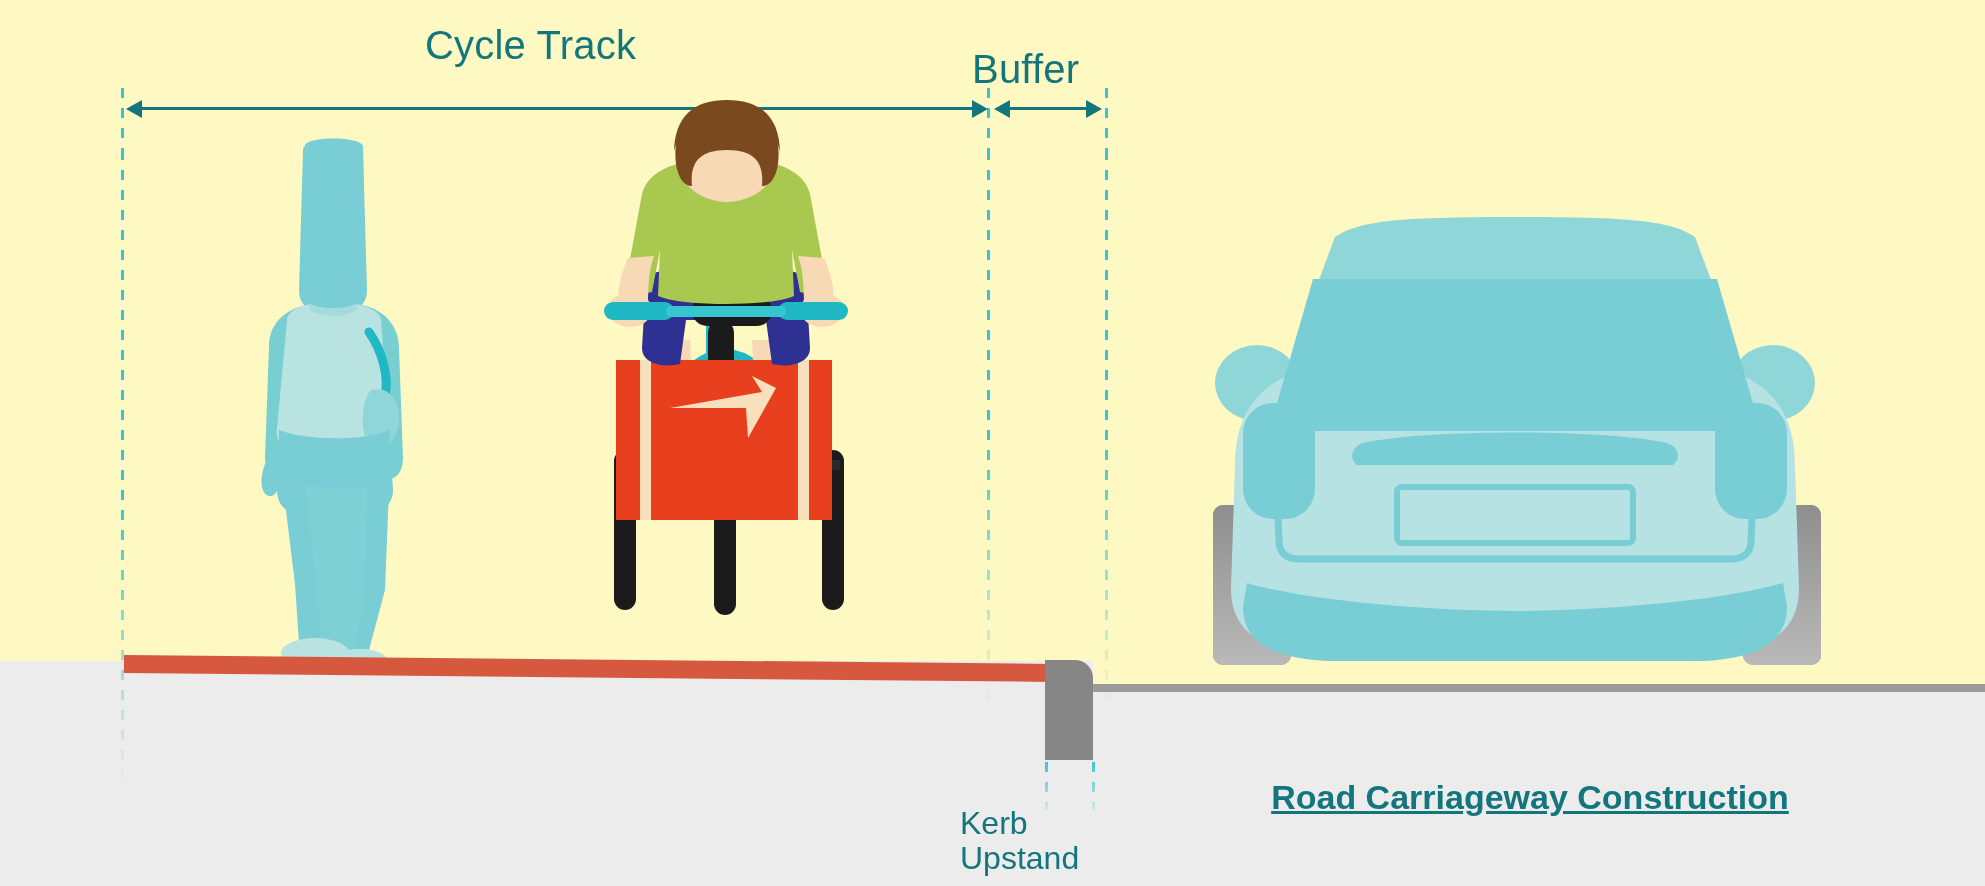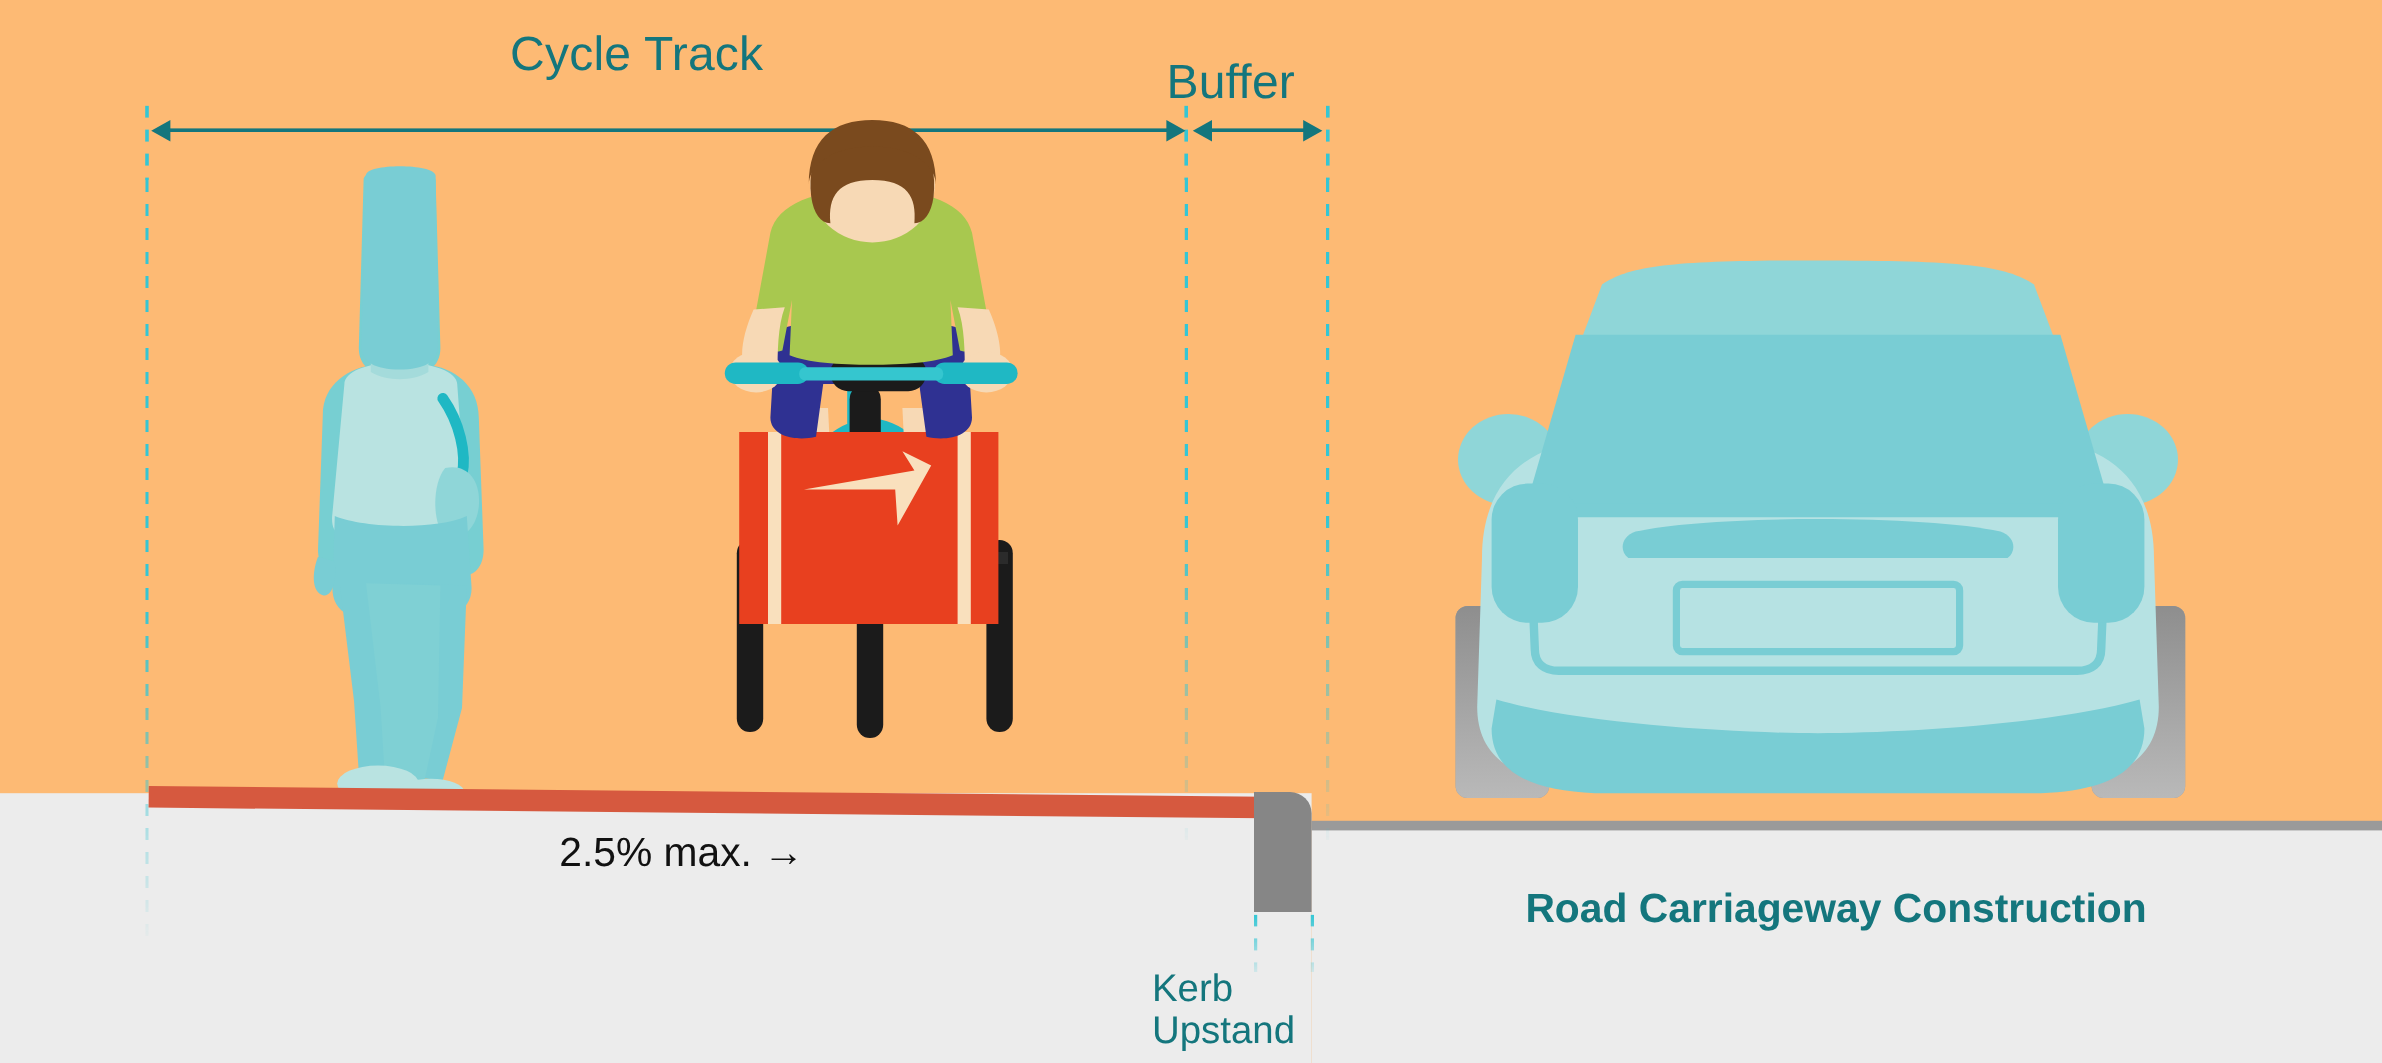--- a/index.html
+++ b/index.html
@@ -1,17 +1,17 @@
 <!DOCTYPE html>
 <html><head>
 <meta charset="utf-8">
 <style>
   html,body{margin:0;padding:0;background:#fff;}
   body{font-family:"Liberation Sans",sans-serif;}
-  #stage{position:relative;width:1985px;height:886px;background:#fdba74;overflow:hidden;}
+  #stage{position:relative;width:1985px;height:886px;background:#fef9c3;overflow:hidden;}
   .abs{position:absolute;}
 
   
   #footway-ground{left:0;top:661px;width:1093px;height:225px;background:#ececec;}
   #road-ground{left:1093px;top:690px;width:892px;height:196px;background:#ececec;}
   #road-surface-line{left:1093px;top:684px;width:892px;height:8px;background:#9a9a9a;}
   #cycle-surface{left:124px;top:655px;width:930px;height:18px;background:#d6593f;
                  transform-origin:0 0;transform:rotate(0.55deg);}
   #kerb-block{left:1045px;top:660px;width:48px;height:100px;background:#868686;
               border-top-right-radius:18px;}
@@ -202,34 +202,33 @@
 
       <rect x="202" y="272" width="236" height="56" rx="5" fill="none" stroke="#79cdd4" stroke-width="6"></rect>
 
       <rect x="48" y="188" width="72" height="116" rx="30" fill="#79cdd4"></rect>
       <rect x="520" y="188" width="72" height="116" rx="30" fill="#79cdd4"></rect>
     </svg>
   </div>
 
   <div class="abs" style="left:1390px;top:640px;width:120px;height:68px;background:#9a9a9a;border-radius:0 0 60px 60px;opacity:.0;"></div>
 
-  <div id="slope-note" style="left:466px;top:692px;">2.5% max. →</div>
 
   <div class="abs dashline" style="left:1045px;top:762px;height:48px;
               -webkit-mask-image:linear-gradient(to bottom,rgba(0,0,0,1),rgba(0,0,0,.15));
               mask-image:linear-gradient(to bottom,rgba(0,0,0,1),rgba(0,0,0,.15));"></div>
   <div class="abs dashline" style="left:1092px;top:762px;height:48px;
               -webkit-mask-image:linear-gradient(to bottom,rgba(0,0,0,1),rgba(0,0,0,.15));
               mask-image:linear-gradient(to bottom,rgba(0,0,0,1),rgba(0,0,0,.15));"></div>
 
   <div class="kerbcap" style="left:960px;top:806px;width:220px;">
     <span>Kerb</span><br>
     <span>Upstand</span>
   </div>
 
   <div class="cap" style="left:180px;top:778px;width:800px;">
   </div>
 
-  <div class="cap" style="left:1140px;top:738px;width:780px;">
+  <div class="cap" style="left:1140px;top:778px;width:780px;text-decoration:underline;">
     <span class="t1">Road Carriageway Construction</span>
   </div>
 
 </div>
 
 </body></html>

